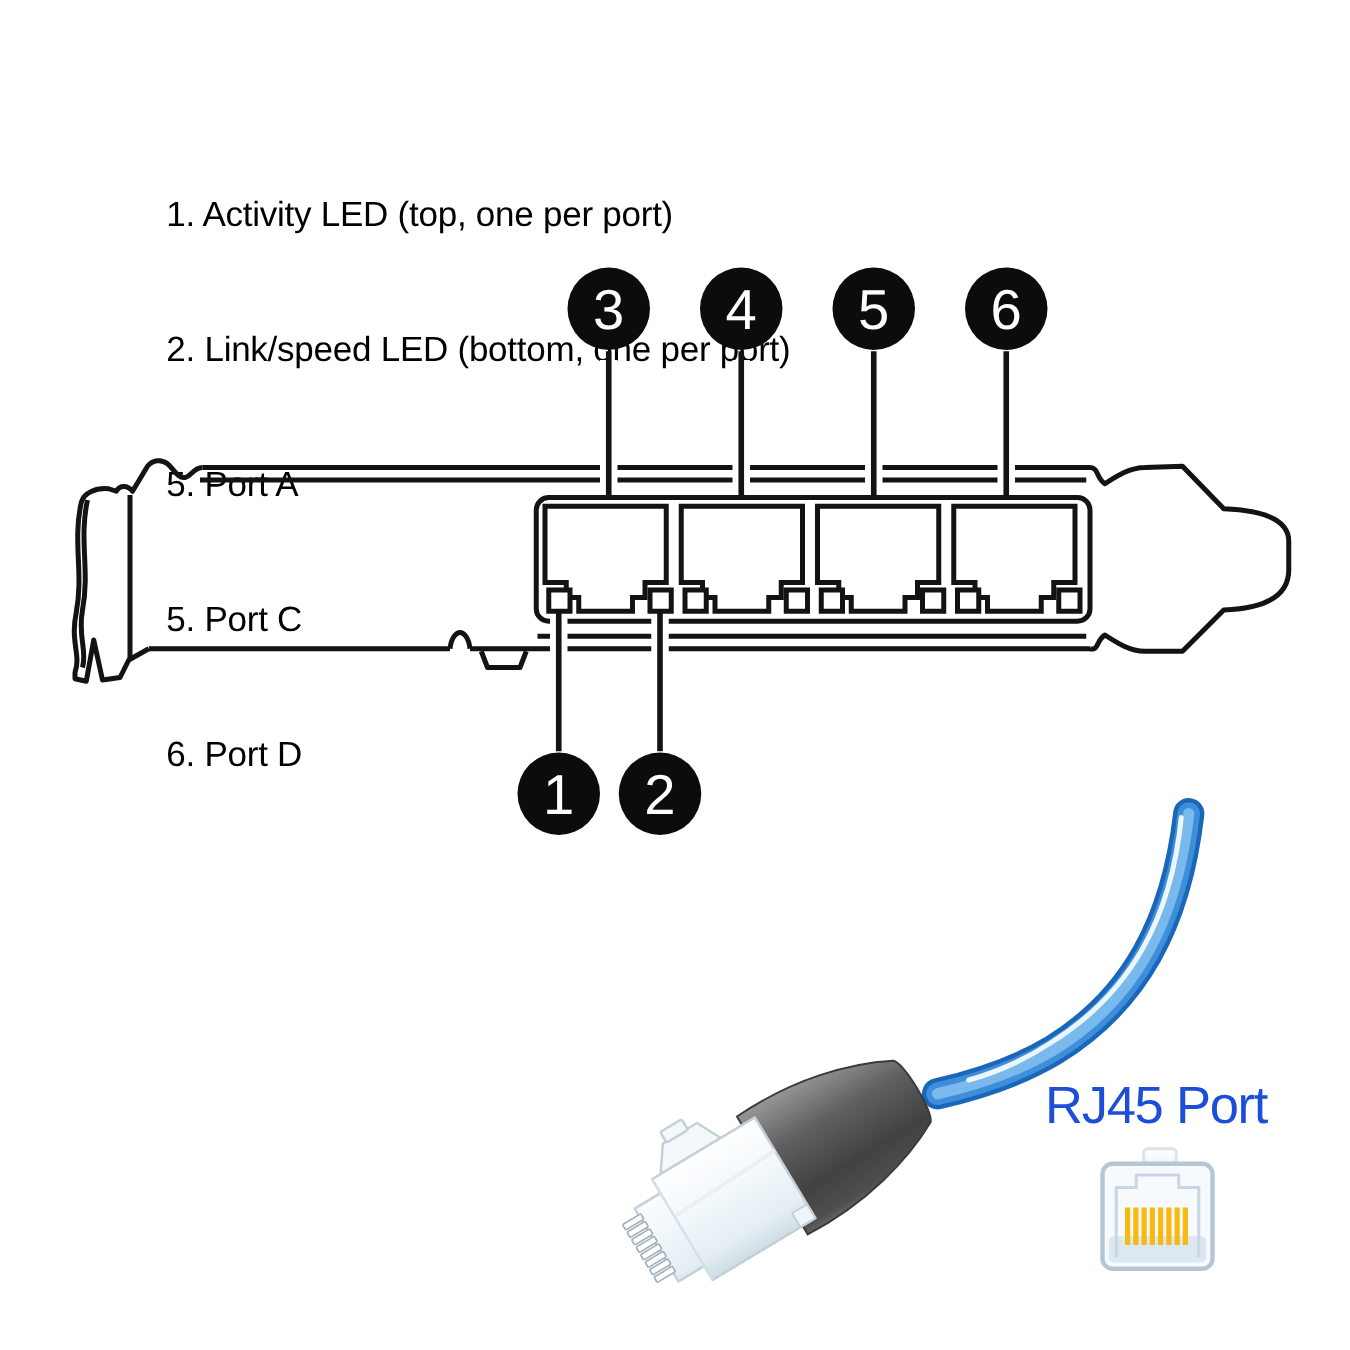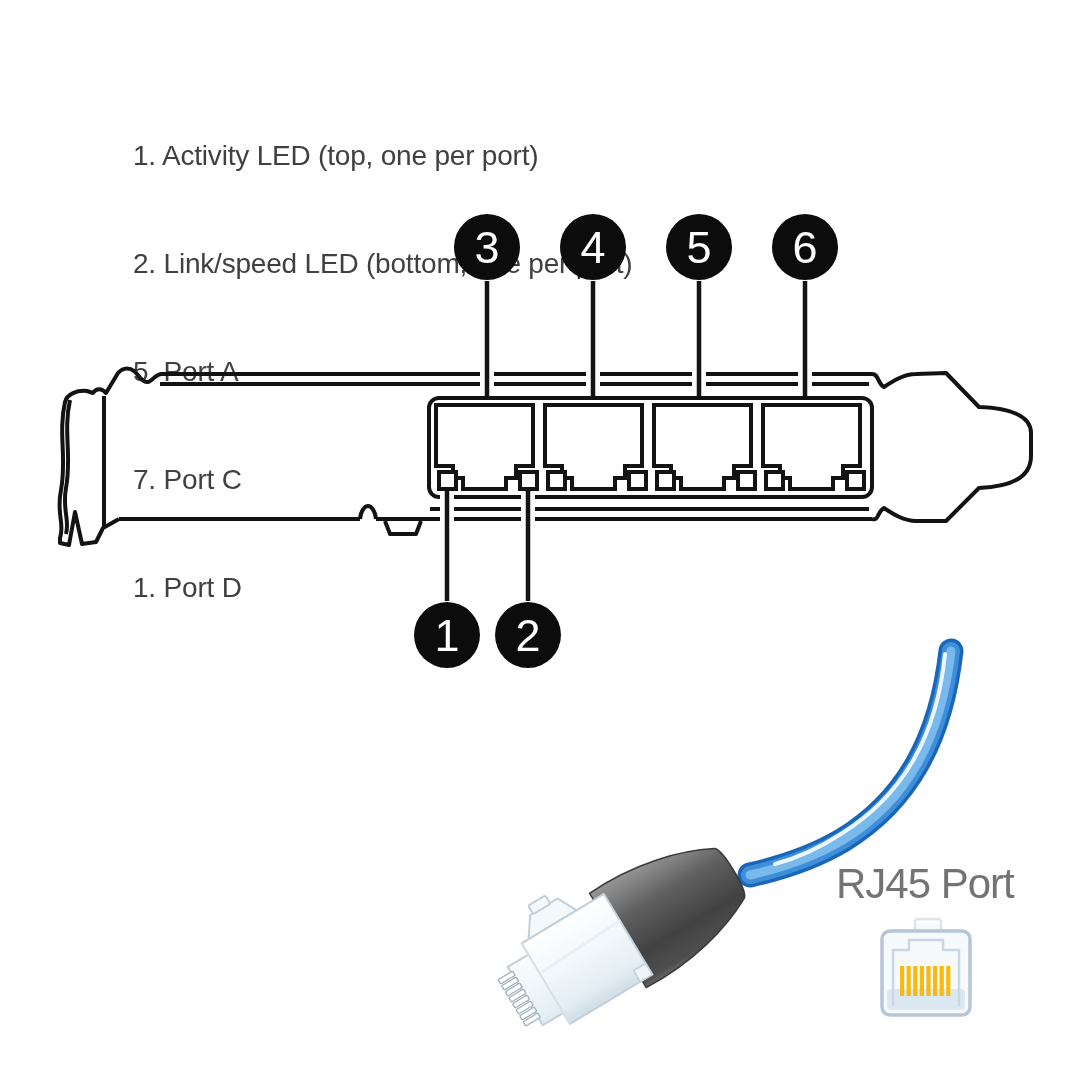--- a/index.html
+++ b/index.html
@@ -1,48 +1,48 @@
 <!DOCTYPE html>
 <html><head>
 <meta charset="utf-8">
 <style>
   html,body{margin:0;padding:0;background:#ffffff;}
   .stage{
     position:relative;width:1080px;height:1080px;background:#ffffff;overflow:hidden;
     font-family:"Liberation Sans",sans-serif;
   }
   .legend{
-    position:absolute;left:133px;top:66px;
-    font-size:28px;line-height:36px;color:#404040;letter-spacing:-0.2px;
+    position:absolute;left:133px;top:82px;
+    font-size:28px;line-height:36px;color:#000000;letter-spacing:-0.2px;
     white-space:pre;
   }
   .diagram-svg{position:absolute;left:0;top:0;}
   .rj45-label{
     position:absolute;left:836px;top:860px;
-    font-size:42px;letter-spacing:-1px;color:#737373;
+    font-size:42px;letter-spacing:-1px;color:#1d4ed8;
   }
   .ln{fill:none;stroke:#131313;stroke-width:4;}
   .lnr{fill:none;stroke:#131313;stroke-width:4;stroke-linejoin:round;}
   .jack{fill:#ffffff;stroke:#131313;stroke-width:4;stroke-linejoin:miter;}
   .led{fill:#ffffff;stroke:#131313;stroke-width:4;}
   .halo{fill:none;stroke:#ffffff;stroke-width:14;}
   .leader{fill:none;stroke:#131313;stroke-width:4.5;}
   .badge-num{font-family:"Liberation Sans",sans-serif;font-size:45px;fill:#ffffff;text-anchor:middle;}
 </style>
 </head>
 <body>
 
 <div class="stage">
 
   <div class="legend">
     <div>1. Activity LED (top, one per port)</div>
     <div>2. Link/speed LED (bottom, one per port)</div>
     <div>5. Port A</div>
-    <div>7. Port C</div>
-    <div>1. Port D</div>
+    <div>5. Port C</div>
+    <div>6. Port D</div>
   </div>
 
   <svg class="diagram-svg" width="1080" height="1080" viewBox="0 0 1080 1080">
     <defs>
       <linearGradient id="bootG" x1="0" y1="-58" x2="0" y2="58" gradientUnits="userSpaceOnUse">
         <stop offset="0" stop-color="#9a9a9a"></stop>
         <stop offset="0.35" stop-color="#606060"></stop>
         <stop offset="0.7" stop-color="#424242"></stop>
         <stop offset="0.92" stop-color="#4e4e4e"></stop>
         <stop offset="1" stop-color="#6f6f6f"></stop>

